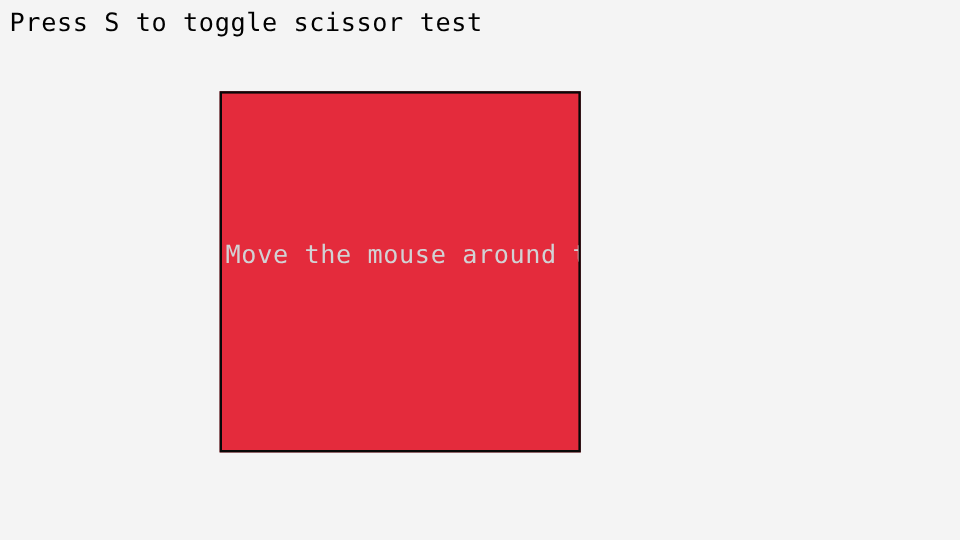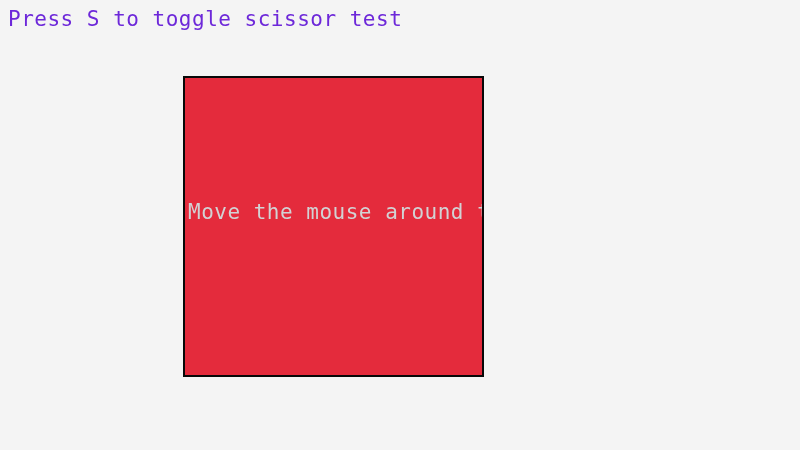--- a/index.html
+++ b/index.html
@@ -21,21 +21,21 @@
 
   
   #hint-text {
     position: absolute;
     left: 8px;
     top: 6px;
     font-family: "DejaVu Sans Mono", "Liberation Mono", monospace;
     font-size: 21px;
     line-height: 26px;
     letter-spacing: 0.5px;
-    color: #6d28d9;
+    color: #000000;
     white-space: nowrap;
     -webkit-font-smoothing: none;
     font-smooth: never;
   }
 
   
   #scissor-rect {
     position: absolute;
     left: 183px;
     top: 76px;

